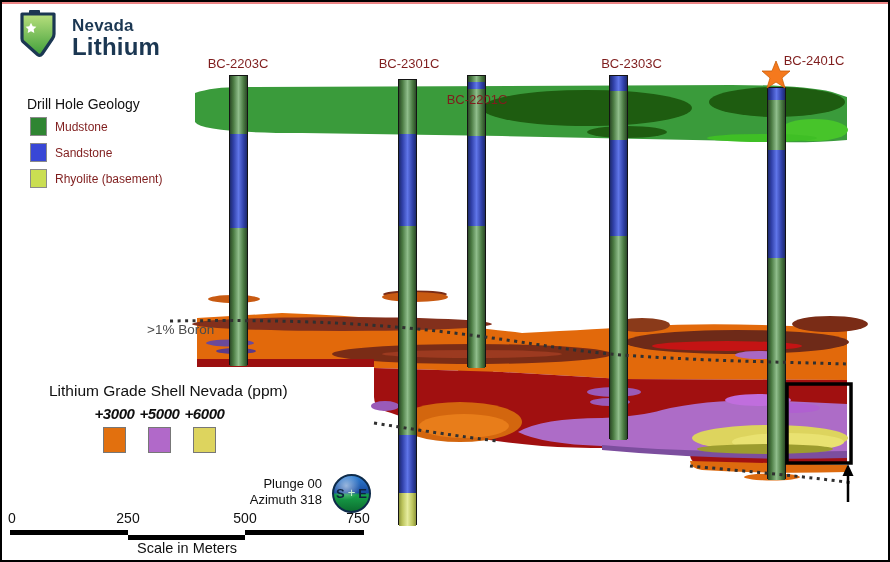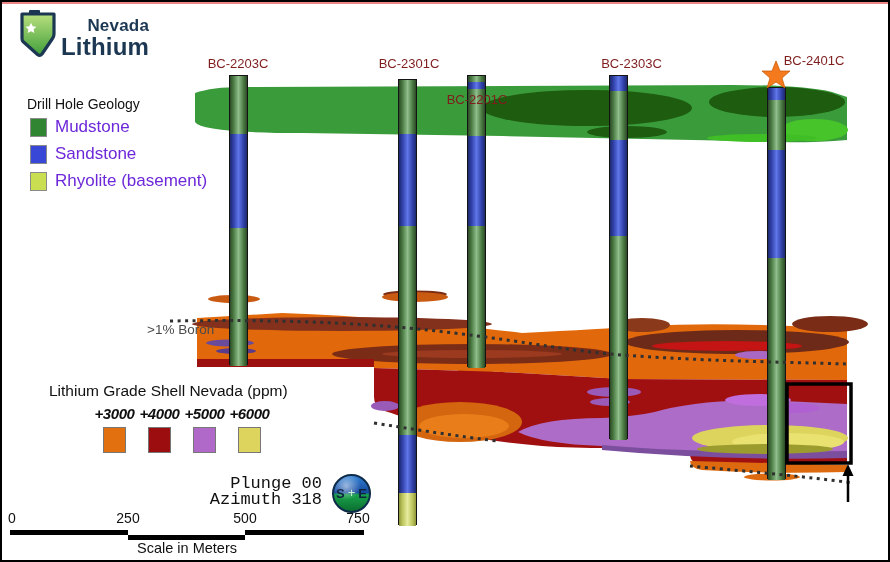--- a/index.html
+++ b/index.html
@@ -8,45 +8,45 @@
     position:relative; width:890px; height:562px; background:#ffffff;
     border:2px solid #000; overflow:hidden;
     font-family:"Liberation Sans", sans-serif; color:#111;
   }
   .abs { position:absolute; }
 
   
   .surface-line { left:0; top:72; width:890px; height:2px; background:#ec8585; z-index:0; }
 
   
-  .logo { left:16px; top:8px; display:flex; gap:3px; z-index:6;text-align:right; }
+  .logo { left:16px; top:8px; display:flex; gap:14px; z-index:6; }
   .logo-text { line-height:1; padding-top:7px; }
   .logo-text .l1 { font-size:17px; font-weight:800; color:#1b3752; letter-spacing:.2px; }
   .logo-text .l2 { font-size:24px; font-weight:800; color:#1b3752; margin-top:1px; letter-spacing:.2px; }
 
   
   .geo-title { left:25px; top:94px; font-size:14px; color:#101010; z-index:6; }
   .geo-items { left:28px; top:115px; display:flex; flex-direction:column; gap:7px; z-index:6; }
   .geo-item { display:flex; align-items:center; gap:8px; }
   .geo-swatch { width:17px; height:19px; border:1px solid #8a8a8a; }
-  .geo-label { font-size:17px; color:#6d28d9; }
+  .geo-label { font-size:12px; color:#7f1d1d; }
 
   
   .grade-title { left:47px; top:380px; font-size:15.5px; color:#101010; z-index:6; }
   .grade-cols { left:90px; top:403px; display:flex; z-index:6;font-style:italic; }
   .grade-col { width:45px; display:flex; flex-direction:column; align-items:center; }
   .grade-val { font-size:15px; font-weight:600; letter-spacing:-0.4px; color:#101010; height:22px; }
   .grade-swatch { width:23px; height:26px; border:1px solid #777; }
 
   
   .boron-label { left:127px; top:320px; font-size:13.5px; color:#4a4a4a; z-index:6;margin-left:18px; }
 
   
-  .orient-text { left:205px; top:474px; width:115px; text-align:right; font-size:17px;
-                 line-height:16px; color:#101010; z-index:6;font-family:Liberation Mono, monospace; }
+  .orient-text { left:205px; top:474px; width:115px; text-align:right; font-size:13px;
+                 line-height:16px; color:#101010; z-index:6; }
   .orient-ball { left:330px; top:472px; width:39px; height:39px; border-radius:50%;
     border:2px solid #0e2b4a; z-index:6;
     background:
       radial-gradient(circle at 35% 28%, rgba(255,255,255,.55), rgba(255,255,255,0) 42%),
       linear-gradient(180deg,#2f7fd4 0%,#174a9e 47%,#18a24a 54%,#0c6e30 100%);
   }
   .orient-ball span { position:absolute; font-size:13px; font-weight:700; color:#0d2340; top:10px; }
   .ball-left { left:2px; } .ball-right { right:2px; }
   .ball-center { left:50%; top:9px !important; transform:translateX(-50%); color:#c8f0d0 !important; font-weight:400 !important; }
 
@@ -189,24 +189,20 @@
 
   <div class="abs boron-label">&gt;1% Boron</div>
 
   <div class="abs grade-title">Lithium Grade Shell Nevada (ppm)</div>
   <div class="abs grade-cols">
     <div class="grade-col">
       <span class="grade-val">+3000</span>
       <span class="grade-swatch" style="background-color: rgb(226, 112, 14);"></span>
     </div>
     <div class="grade-col">
-      <span class="grade-val">+4000</span>
-      <span class="grade-swatch" style="background-color: rgb(156, 13, 16);"></span>
-    </div>
-    <div class="grade-col">
       <span class="grade-val">+5000</span>
       <span class="grade-swatch" style="background-color: rgb(177, 105, 201);"></span>
     </div>
     <div class="grade-col">
       <span class="grade-val">+6000</span>
       <span class="grade-swatch" style="background-color: rgb(221, 212, 94);"></span>
     </div>
   </div>
 
   <div class="abs orient-text">

